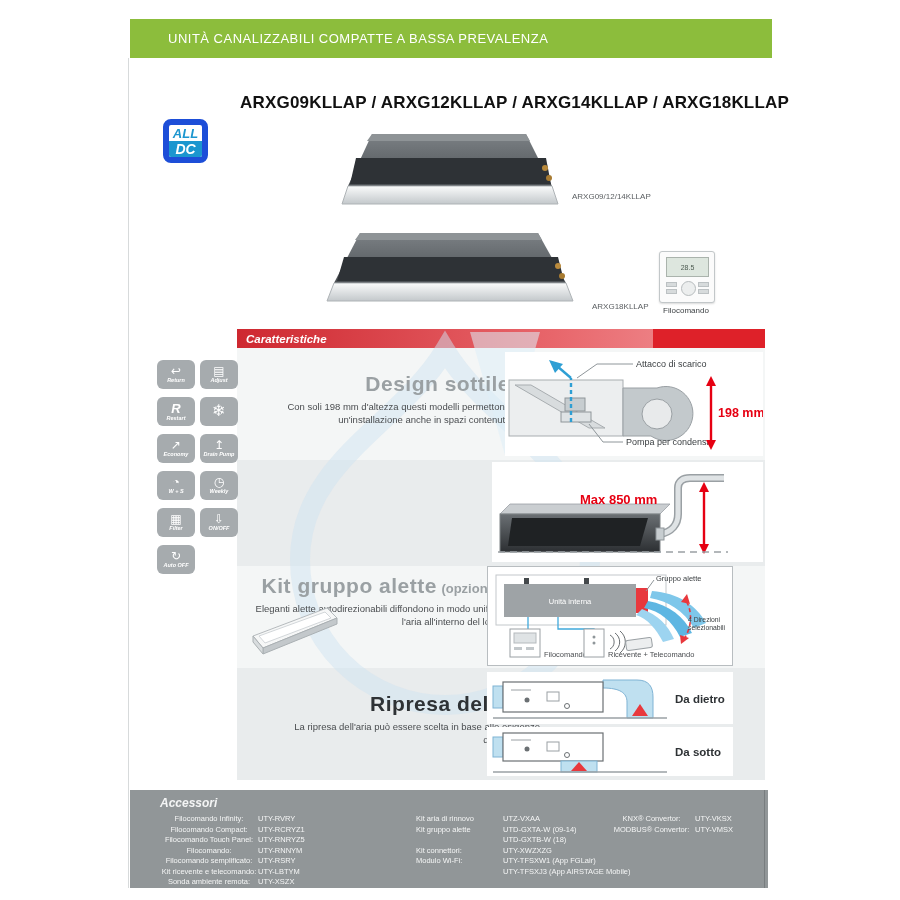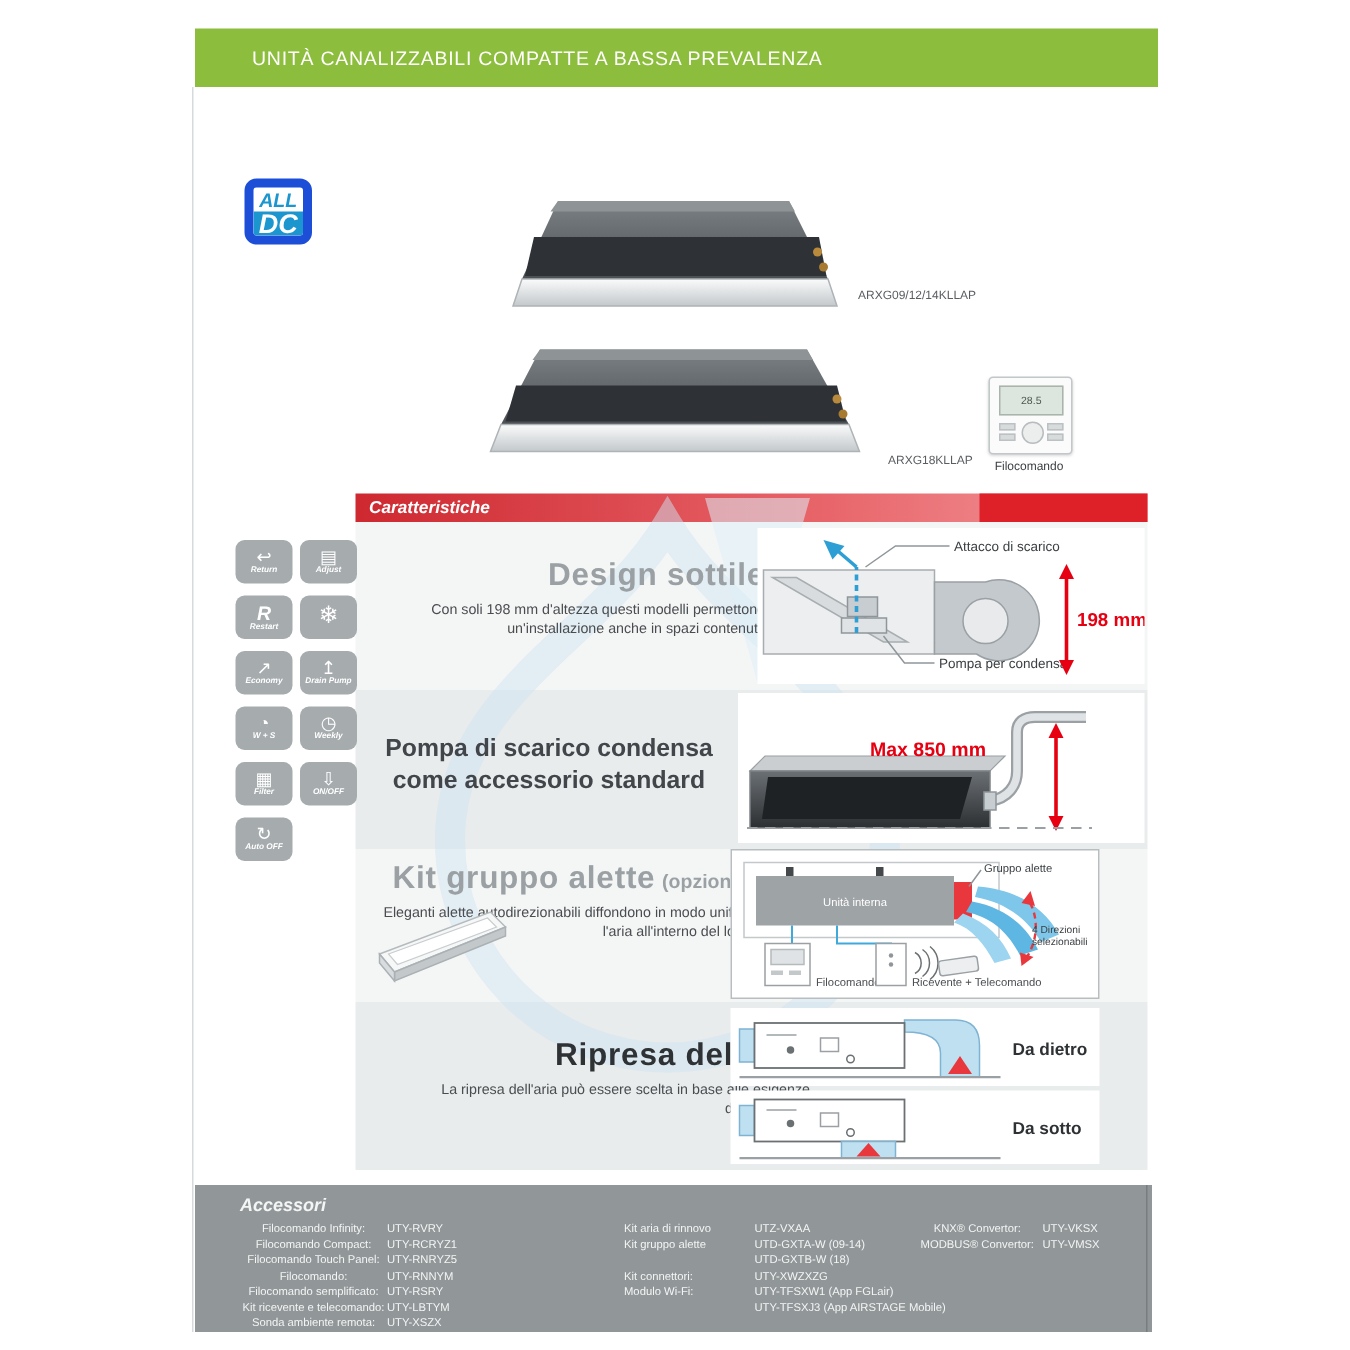--- a/index.html
+++ b/index.html
@@ -10,21 +10,21 @@
   
   .header-bar{left:130px;top:19px;width:642px;height:39px;background:#8cbd3c;
     color:#ffffff;font-size:13px;letter-spacing:.5px;display:flex;align-items:center;padding-left:38px;box-sizing:border-box;}
   .left-rule{left:128px;top:58px;width:1px;height:830px;background:#d7dadb;}
 
   .model-title{left:240px;top:93px;font-size:17px;font-weight:bold;color:#111;letter-spacing:.2px;}
 
   
   .alldc{left:163px;top:119px;width:45px;height:44px;border:6px solid #1d4ed8;border-radius:8px;overflow:hidden;background:#fff;box-sizing:border-box;}
   .alldc-top{height:50%;display:flex;align-items:center;justify-content:center;color:#1b96cf;font-weight:bold;font-style:italic;font-size:13px;}
-  .alldc-bottom{height:50%;background:#1b96cf;display:flex;align-items:center;justify-content:center;color:#fff;font-weight:bold;font-style:italic;font-size:18px;}
+  .alldc-bottom{height:50%;background:#1b96cf;display:flex;align-items:center;justify-content:center;color:#fff;font-weight:bold;font-style:italic;font-size:14px;}
 
   .prod-label{font-size:8px;color:#5a5e61;}
 
   
   .remote{left:659px;top:251px;width:54px;height:50px;background:#fbfbfb;border:1px solid #c2c7c9;border-radius:3px;box-shadow:0 1px 2px rgba(0,0,0,.15);}
   .remote-lcd{position:absolute;left:6px;top:5px;width:41px;height:18px;background:#dde6de;border:1px solid #aab3ac;font-size:7px;color:#4c5a50;display:flex;align-items:center;justify-content:center;}
   .remote-dial{position:absolute;left:21px;top:29px;width:13px;height:13px;border-radius:50%;border:1px solid #b7bcbe;background:#eceeee;}
   .remote-btn{position:absolute;width:9px;height:3px;background:#d7dbdc;border:1px solid #bcc1c3;}
   .remote-label{left:655px;top:306px;width:62px;text-align:center;font-size:8px;color:#3e4245;}
 
@@ -87,20 +87,21 @@
 </head>
 <body>
 
 <div class="page">
 
   <div class="abs header-bar">
     <span>UNITÀ CANALIZZABILI COMPATTE A BASSA PREVALENZA</span>
   </div>
   <div class="abs left-rule"></div>
 
+  <div class="abs model-title">ARXG09KLLAP / ARXG12KLLAP / ARXG14KLLAP / ARXG18KLLAP</div>
 
   <div class="abs alldc">
     <div class="alldc-top">ALL</div>
     <div class="alldc-bottom">DC</div>
   </div>
 
   <svg class="abs" style="left:332px;top:128px;" width="238" height="86" viewBox="0 0 238 86">
     <defs>
       <linearGradient id="gBody" x1="0" y1="0" x2="0" y2="1">
         <stop offset="0" stop-color="#7c8185"></stop>
@@ -223,24 +224,20 @@
       <text x="131" y="15" font-size="9" fill="#3c4043">Attacco di scarico</text>
       <polyline points="118,90 98,90 84,72" fill="none" stroke="#8f969a" stroke-width="1"></polyline>
       <text x="121" y="93" font-size="9" fill="#3c4043">Pompa per condensa</text>
       <line x1="206" y1="30" x2="206" y2="92" stroke="#e60012" stroke-width="2.4"></line>
       <polygon points="206,24 201,34 211,34" fill="#e60012"></polygon>
       <polygon points="206,98 201,88 211,88" fill="#e60012"></polygon>
       <text x="213" y="65" font-size="12.5" font-weight="bold" fill="#e60012">198 mm</text>
     </svg>
   </div>
 
-  <div class="abs blk-pump">
-    <div class="sec-title-dark">Pompa di scarico condensa</div>
-    <div class="sec-title-dark">come accessorio standard</div>
-  </div>
   <div class="abs dbox d2">
     <svg width="240" height="100" viewBox="0 0 240 100">
       <defs>
         <linearGradient id="gDark" x1="0" y1="0" x2="0" y2="1">
           <stop offset="0" stop-color="#6b7074"></stop>
             <stop offset="1" stop-color="#2c2f32"></stop>
         </linearGradient>
       </defs>
       <polygon points="18,42 178,42 168,52 8,52" fill="#caced1" stroke="#9aa0a4" stroke-width=".8"></polygon>
       <rect x="8" y="52" width="160" height="38" fill="url(#gDark)" stroke="#7e8386"></rect>

